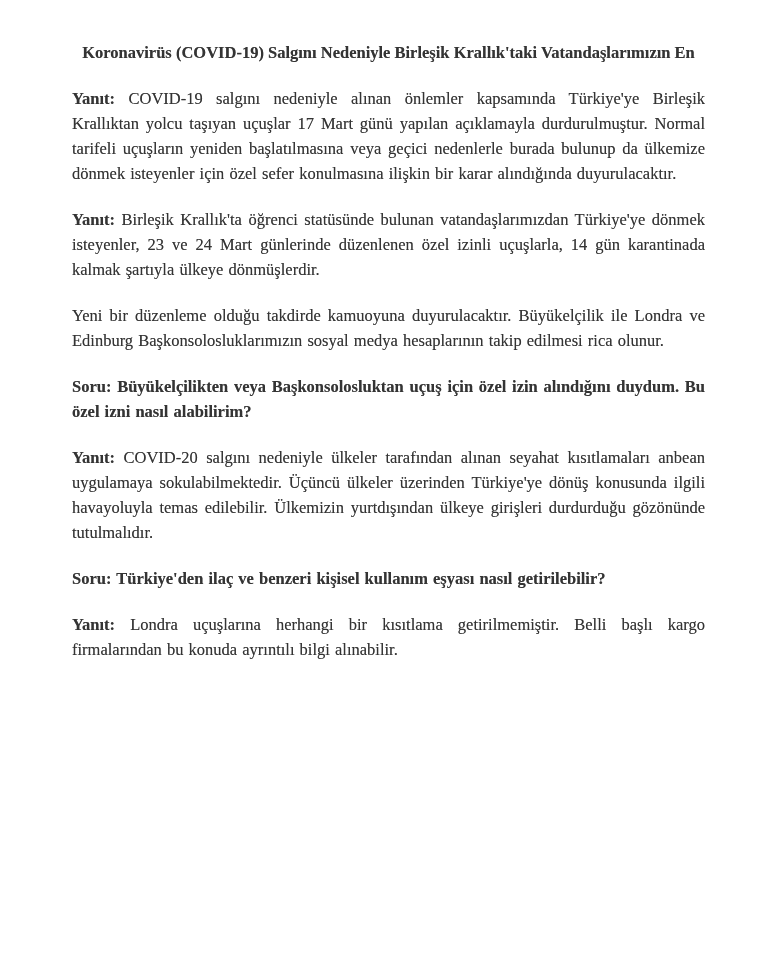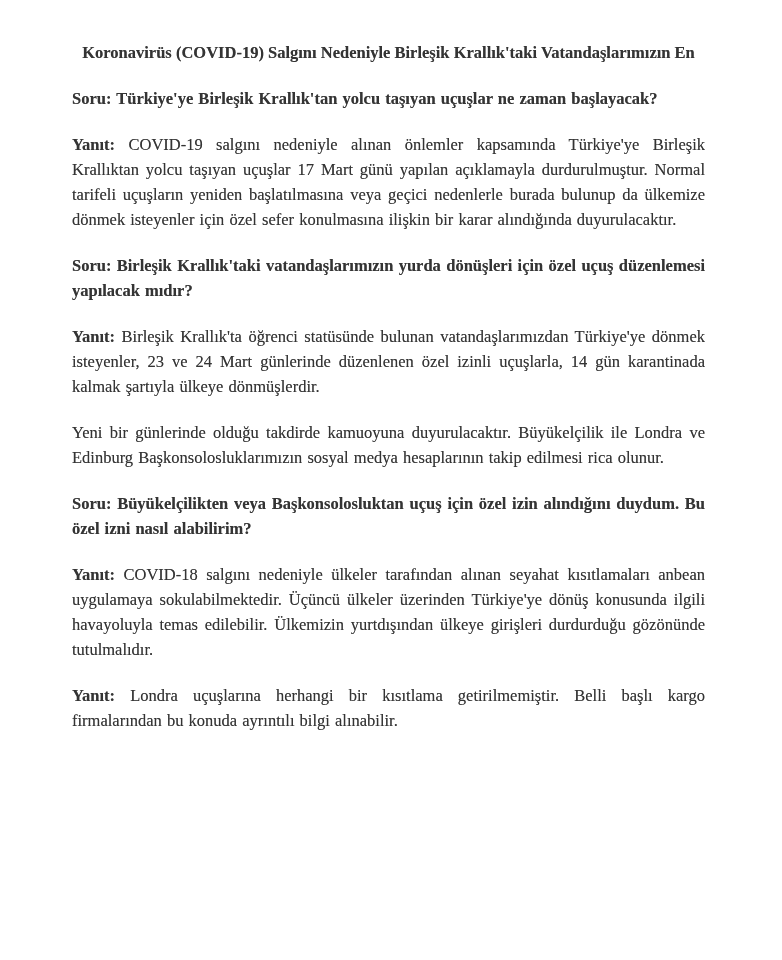--- a/index.html
+++ b/index.html
@@ -49,32 +49,31 @@
 </style>
 </head>
 <body>
 
 <div class="page">
 
   <div class="doc-title">
     <div>Koronavirüs (COVID-19) Salgını Nedeniyle Birleşik Krallık'taki Vatandaşlarımızın En</div>
   </div>
 
-  <p class="block question"><span class="label">Soru:</span> <span>Türkiye'ye Birleşik Krallık'tan yolcu taşıyan uçuşlar ne zaman başlayacak?</span></p>
 
   <p class="block answer"><span class="label">Yanıt:</span> <span>COVID-19 salgını nedeniyle alınan önlemler kapsamında Türkiye'ye Birleşik Krallıktan yolcu taşıyan uçuşlar 17 Mart günü yapılan açıklamayla durdurulmuştur. Normal tarifeli uçuşların yeniden başlatılmasına veya geçici nedenlerle burada bulunup da ülkemize dönmek isteyenler için özel sefer konulmasına ilişkin bir karar alındığında duyurulacaktır.</span></p>
 
-  <p class="block question"><span class="label">Soru:</span> <span>Birleşik Krallık'taki vatandaşlarımızın yurda dönüşleri için özel uçuş düzenlemesi yapılacak mıdır?</span></p>
 
   <p class="block answer"><span class="label">Yanıt:</span> <span>Birleşik Krallık'ta öğrenci statüsünde bulunan vatandaşlarımızdan Türkiye'ye dönmek isteyenler, 23 ve 24 Mart günlerinde düzenlenen özel izinli uçuşlarla, 14 gün karantinada kalmak şartıyla ülkeye dönmüşlerdir.</span></p>
 
-  <p class="block paragraph"><span>Yeni bir günlerinde olduğu takdirde kamuoyuna duyurulacaktır. Büyükelçilik ile Londra ve Edinburg Başkonsolosluklarımızın sosyal medya hesaplarının takip edilmesi rica olunur.</span></p>
+  <p class="block paragraph"><span>Yeni bir düzenleme olduğu takdirde kamuoyuna duyurulacaktır. Büyükelçilik ile Londra ve Edinburg Başkonsolosluklarımızın sosyal medya hesaplarının takip edilmesi rica olunur.</span></p>
 
   <p class="block question"><span class="label">Soru:</span> <span>Büyükelçilikten veya Başkonsolosluktan uçuş için özel izin alındığını duydum. Bu özel izni nasıl alabilirim?</span></p>
 
 
 
-  <p class="block answer"><span class="label">Yanıt:</span> <span>COVID-18 salgını nedeniyle ülkeler tarafından alınan seyahat kısıtlamaları anbean uygulamaya sokulabilmektedir. Üçüncü ülkeler üzerinden Türkiye'ye dönüş konusunda ilgili havayoluyla temas edilebilir. Ülkemizin yurtdışından ülkeye girişleri durdurduğu gözönünde tutulmalıdır.</span></p>
+  <p class="block answer"><span class="label">Yanıt:</span> <span>COVID-20 salgını nedeniyle ülkeler tarafından alınan seyahat kısıtlamaları anbean uygulamaya sokulabilmektedir. Üçüncü ülkeler üzerinden Türkiye'ye dönüş konusunda ilgili havayoluyla temas edilebilir. Ülkemizin yurtdışından ülkeye girişleri durdurduğu gözönünde tutulmalıdır.</span></p>
 
+  <p class="block question"><span class="label">Soru:</span> <span>Türkiye'den ilaç ve benzeri kişisel kullanım eşyası nasıl getirilebilir?</span></p>
 
   <p class="block answer"><span class="label">Yanıt:</span> <span>Londra uçuşlarına herhangi bir kısıtlama getirilmemiştir. Belli başlı kargo firmalarından bu konuda ayrıntılı bilgi alınabilir.</span></p>
 
 </div>
 
 </body></html>

